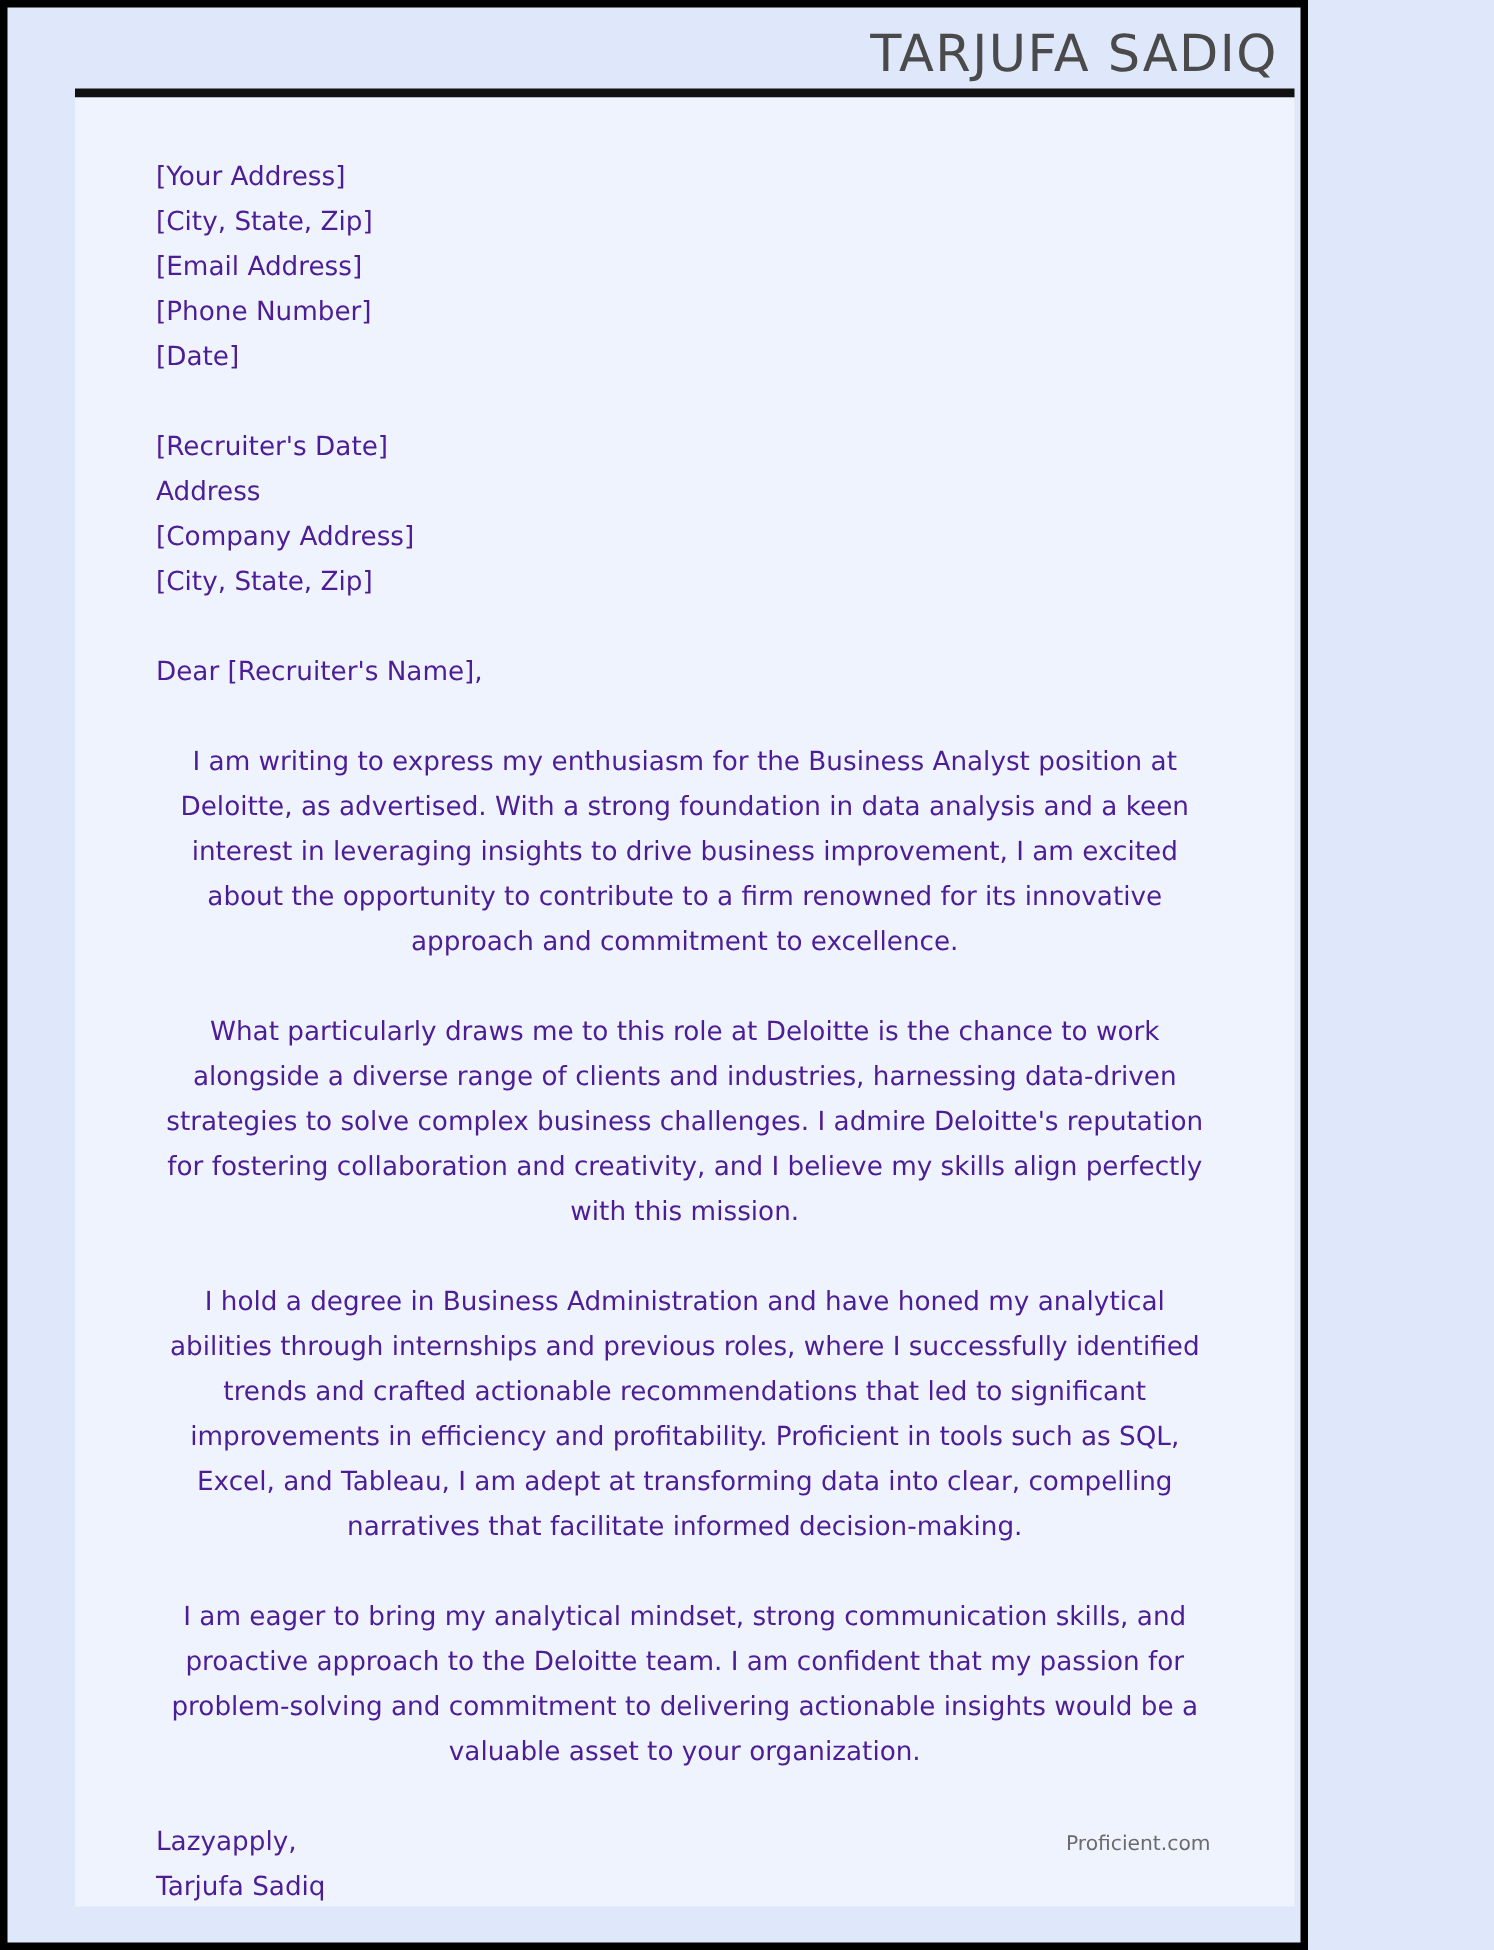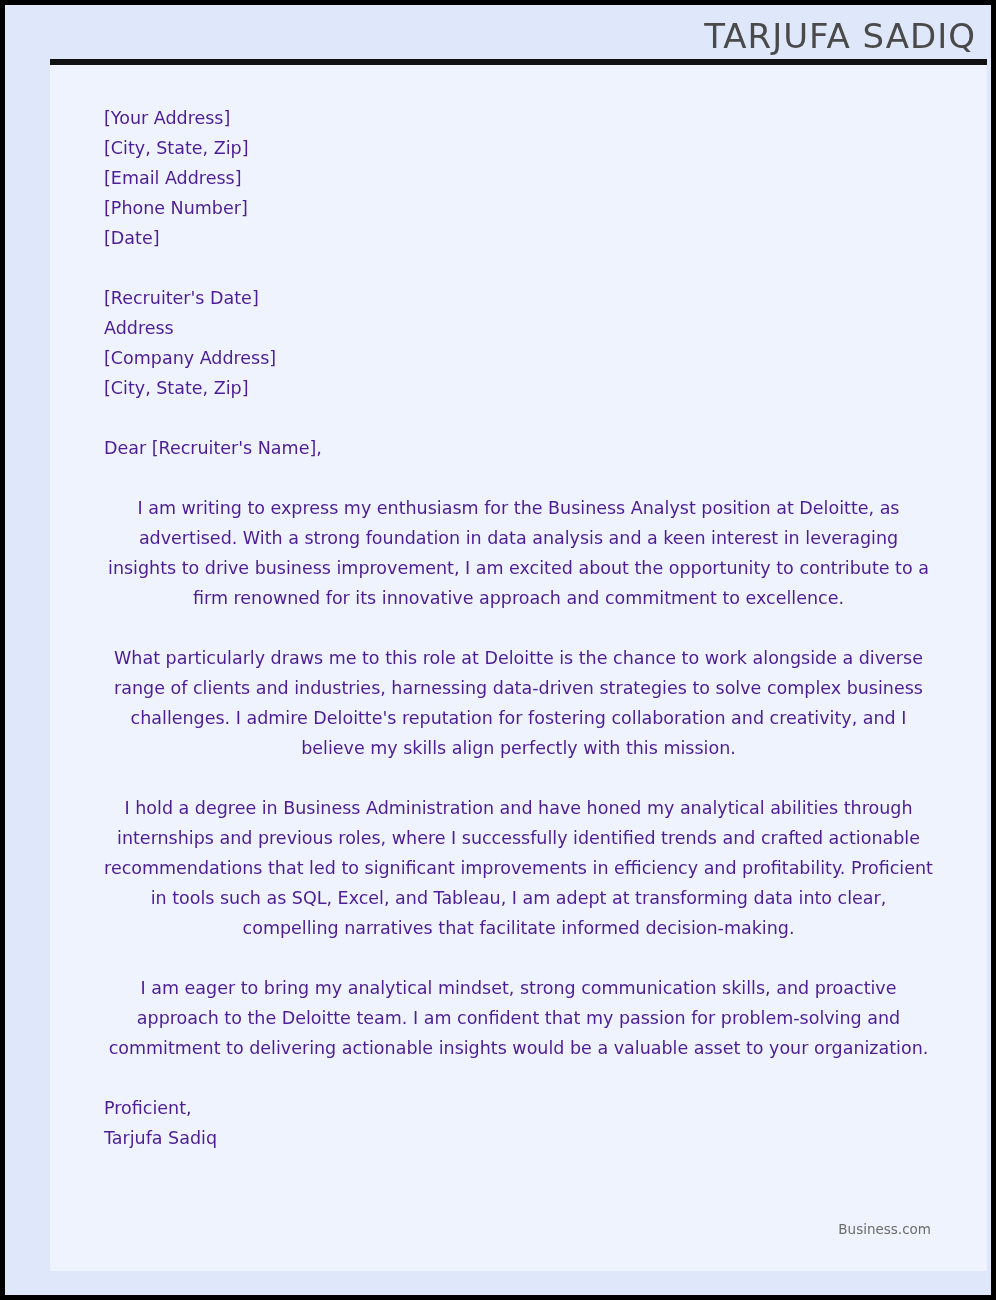--- a/index.html
+++ b/index.html
@@ -11,21 +11,21 @@
     height: 1300px;
     background: #dfe8fb;
     font-family: "DejaVu Sans", sans-serif;
     overflow: hidden;
     position: relative;
   }
   .page {
     position: absolute;
     left: 0;
     top: 0;
-    width: 996px;
+    width: 872px;
     height: 1300px;
     box-sizing: border-box;
     border: 5px solid #000000;
     background: #dfe8fb;
   }
   .header {
     position: absolute;
     left: 45px;
     right: 5px;
     top: 5px;
@@ -140,23 +140,23 @@
       </div>
 
       <div class="block">Dear [Recruiter's Name],</div>
 
       <p class="para">I am writing to express my enthusiasm for the Business Analyst position at Deloitte, as advertised. With a strong foundation in data analysis and a keen interest in leveraging insights to drive business improvement, I am excited about the opportunity to contribute to a firm renowned for its innovative approach and commitment to excellence.</p>
       <p class="para">What particularly draws me to this role at Deloitte is the chance to work alongside a diverse range of clients and industries, harnessing data-driven strategies to solve complex business challenges. I admire Deloitte's reputation for fostering collaboration and creativity, and I believe my skills align perfectly with this mission.</p>
       <p class="para">I hold a degree in Business Administration and have honed my analytical abilities through internships and previous roles, where I successfully identified trends and crafted actionable recommendations that led to significant improvements in efficiency and profitability. Proficient in tools such as SQL, Excel, and Tableau, I am adept at transforming data into clear, compelling narratives that facilitate informed decision-making.</p>
       <p class="para">I am eager to bring my analytical mindset, strong communication skills, and proactive approach to the Deloitte team. I am confident that my passion for problem-solving and commitment to delivering actionable insights would be a valuable asset to your organization.</p>
 
       <div class="sign-block">
-        <div class="line">Proficient,</div>
+        <div class="line">Lazyapply,</div>
         <div class="line">Tarjufa Sadiq</div>
       </div>
 
     </div>
 
-    <div class="watermark">Business.com</div>
+    <div class="watermark">Proficient.com</div>
 
   </div>
 
 </div>
 
 </body></html>

